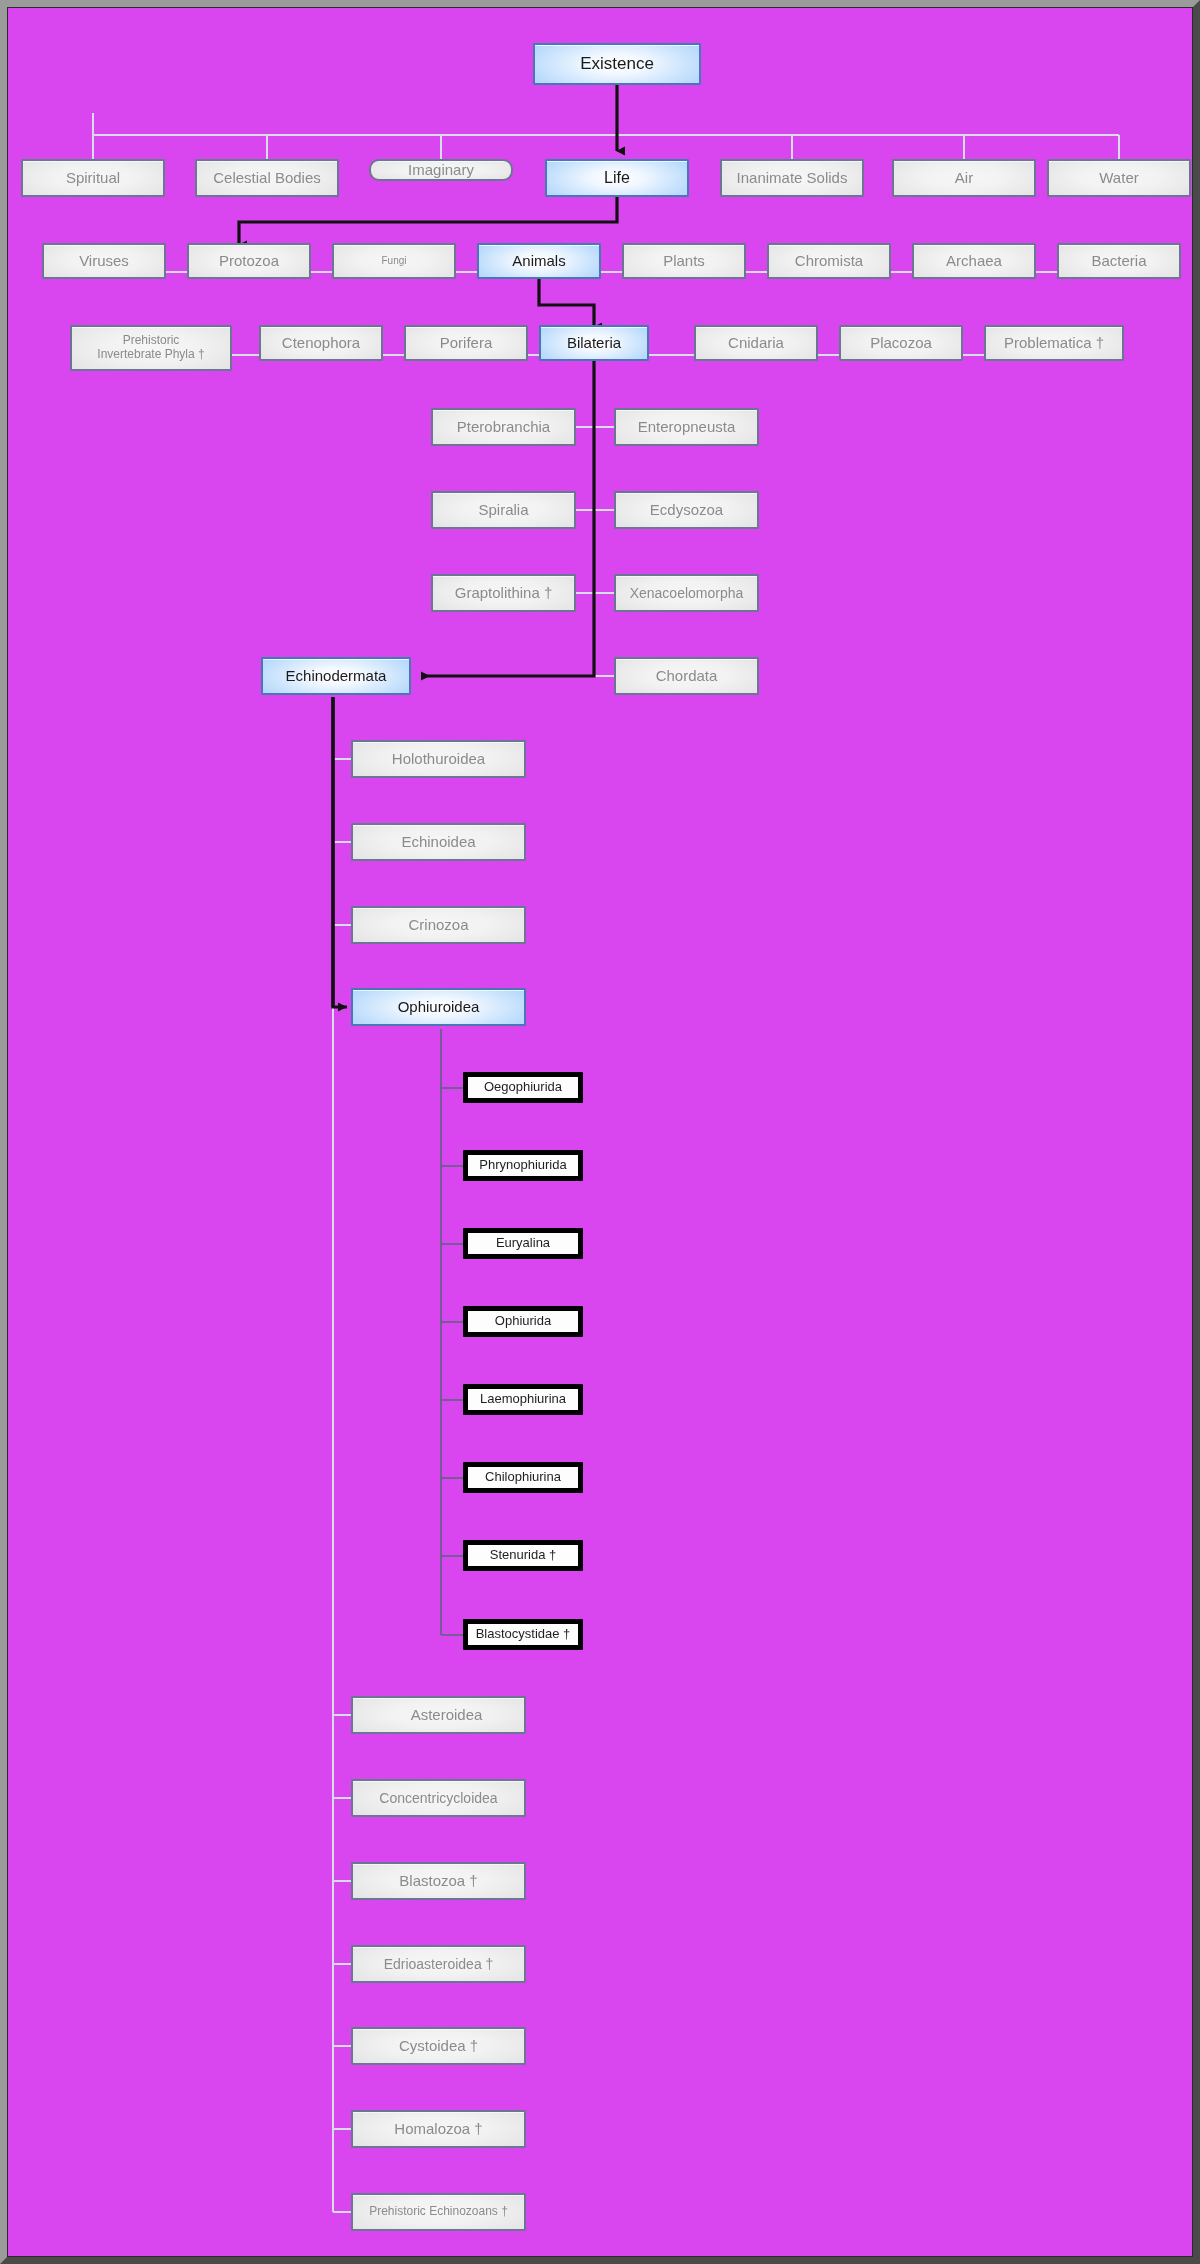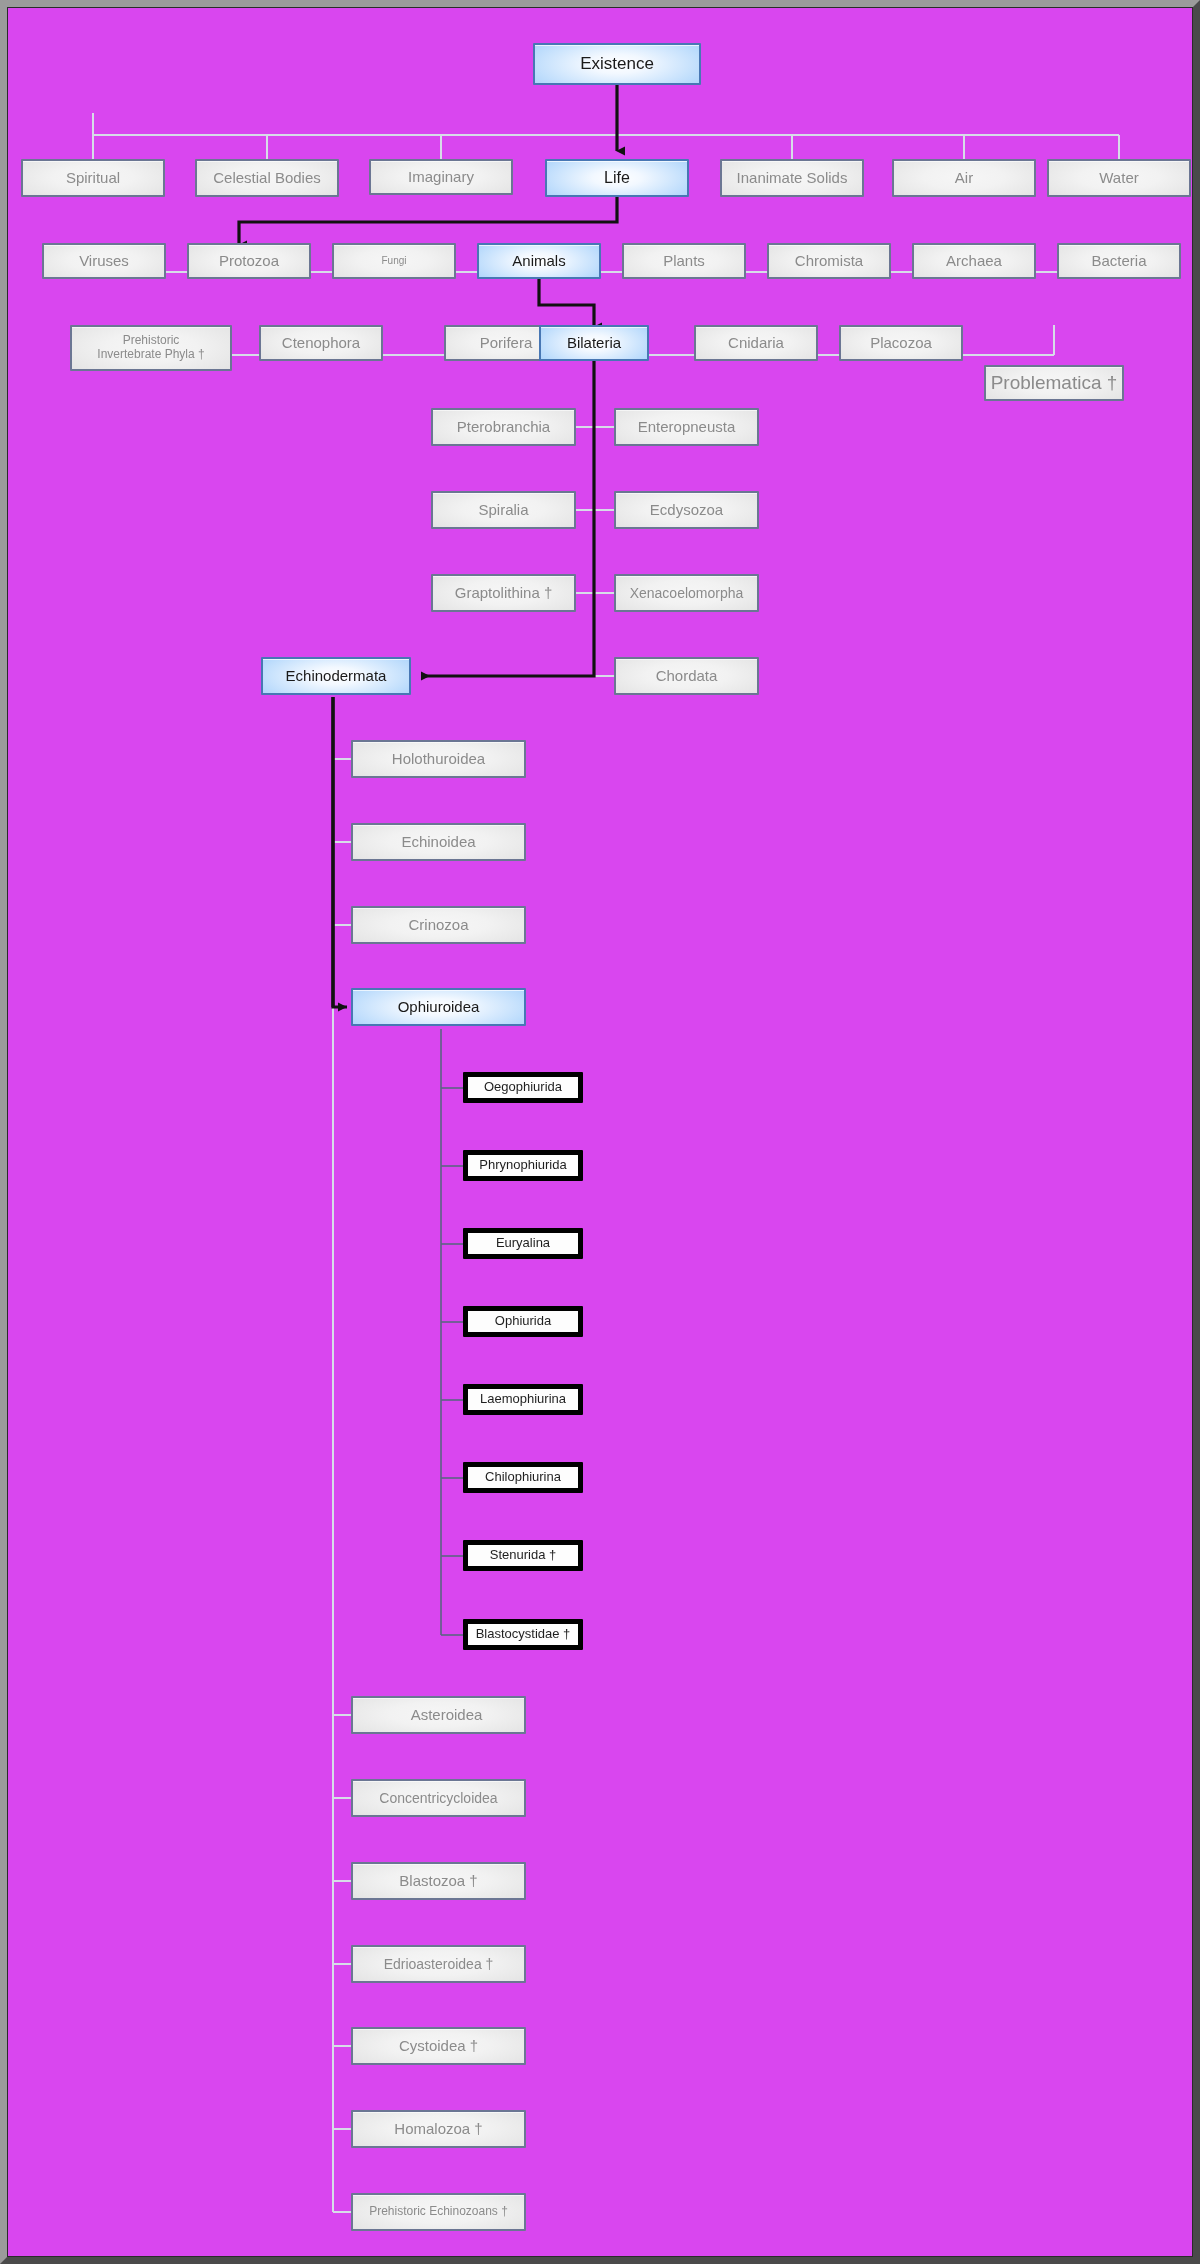--- a/index.html
+++ b/index.html
@@ -176,21 +176,21 @@
     <div class="node blue" style="left:526px; top:36px; width:168px; height:42px; font-size:17px;">
       <span class="lbl">Existence</span>
     </div>
 
     <div class="node grey" style="left:14px; top:152px; width:144px; height:38px; font-size:15px;">
       <span class="lbl">Spiritual</span>
     </div>
     <div class="node grey" style="left:188px; top:152px; width:144px; height:38px; font-size:15px;">
       <span class="lbl">Celestial Bodies</span>
     </div>
-    <div class="node grey" style="left:362px; top:152px; width:144px; height:36px; font-size:15px;">
+    <div class="node grey" style="left:362px; top:152px; width:144px; height:22px; font-size:15px;border-radius:10px;">
       <span class="lbl">Imaginary</span>
     </div>
     <div class="node blue" style="left:538px; top:152px; width:144px; height:38px; font-size:16px;">
       <span class="lbl">Life</span>
     </div>
     <div class="node grey" style="left:713px; top:152px; width:144px; height:38px; font-size:15px;">
       <span class="lbl">Inanimate Solids</span>
     </div>
     <div class="node grey" style="left:885px; top:152px; width:144px; height:38px; font-size:15px;">
       <span class="lbl">Air</span>
@@ -224,33 +224,33 @@
       <span class="lbl">Bacteria</span>
     </div>
 
     <div class="node grey" style="left:63px; top:318px; width:162px; height:46px; font-size:12px;">
       <span class="lbl">Prehistoric
 Invertebrate Phyla †</span>
     </div>
     <div class="node grey" style="left:252px; top:318px; width:124px; height:36px; font-size:15px;">
       <span class="lbl">Ctenophora</span>
     </div>
-    <div class="node grey" style="left:397px; top:318px; width:124px; height:36px; font-size:15px;margin-left:40px;">
+    <div class="node grey" style="left:397px; top:318px; width:124px; height:36px; font-size:15px;">
       <span class="lbl">Porifera</span>
     </div>
     <div class="node blue" style="left:532px; top:318px; width:110px; height:36px; font-size:15px;">
       <span class="lbl">Bilateria</span>
     </div>
     <div class="node grey" style="left:687px; top:318px; width:124px; height:36px; font-size:15px;">
       <span class="lbl">Cnidaria</span>
     </div>
     <div class="node grey" style="left:832px; top:318px; width:124px; height:36px; font-size:15px;">
       <span class="lbl">Placozoa</span>
     </div>
-    <div class="node grey" style="left:977px; top:318px; width:140px; height:36px; font-size:19px;margin-top:40px;">
+    <div class="node grey" style="left:977px; top:318px; width:140px; height:36px; font-size:15px;">
       <span class="lbl">Problematica †</span>
     </div>
 
     <div class="node grey" style="left:424px; top:401px; width:145px; height:38px; font-size:15px;">
       <span class="lbl">Pterobranchia</span>
     </div>
     <div class="node grey" style="left:424px; top:484px; width:145px; height:38px; font-size:15px;">
       <span class="lbl">Spiralia</span>
     </div>
     <div class="node grey" style="left:424px; top:567px; width:145px; height:38px; font-size:15px;">

